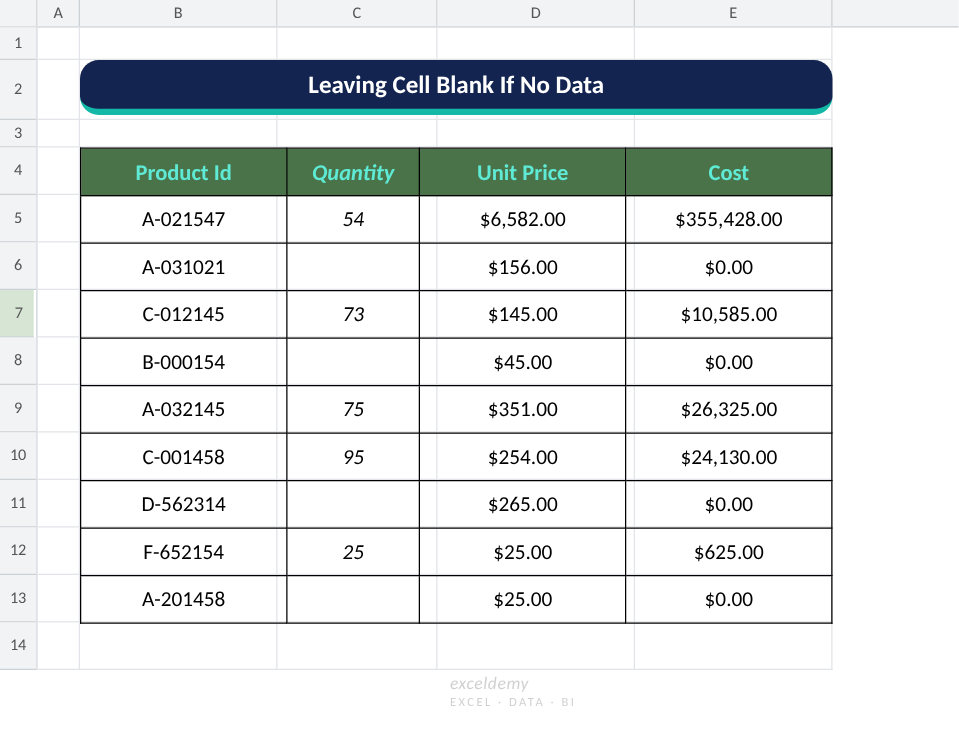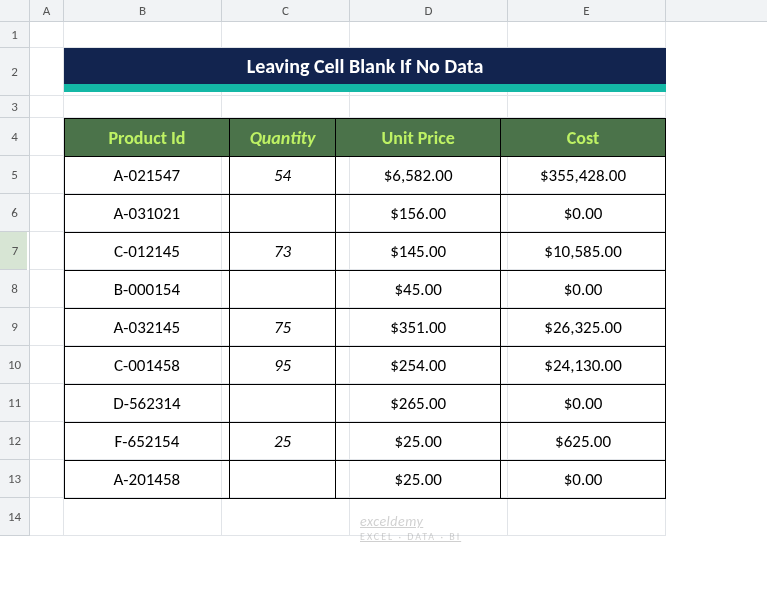--- a/index.html
+++ b/index.html
@@ -81,58 +81,58 @@
   top: 26px;
   width: 602px;
   height: 44px;
   background: #12244f;
   color: #fff;
   font-size: 20px;
   font-weight: 700;
   display: flex;
   align-items: center;
   justify-content: center;
-  border-bottom: 8px solid #14b8a6;
+  border-bottom: 5px solid #14b8a6;
+  border-radius: 15px;
 }
 
 .data-table {
   position: absolute;
   left: 34px;
   top: 96px; 
   width: 602px;
   border-collapse: collapse;
 }
 .data-table th, .data-table td {
   border: 1.5px solid #000;
   height: 38px;
   text-align: center;
   font-size: 17px;
   padding: 0 10px;
 }
 .data-table th {
   background: #4b734a;
-  color: #bef264;
+  color: #5eead4;
   font-weight: 700;
   font-size: 18px;
 }
 .data-table .colB { width: 158px; }
 .data-table .colC { width: 102px; font-style: italic; }
 .data-table .colD { width: 158px; }
 .data-table .colE { width: 158px; }
 
 .watermark {
   position: absolute;
   left: 330px;
-  top: 491px;
+  top: 516px;
   font-size: 14px;
   color: rgba(120,120,120,0.35);
   font-style: italic;
   pointer-events: none;
   letter-spacing: 0.5px;
-  text-decoration: underline;
 }
 .watermark small { display: block; font-size: 10px; letter-spacing: 2px; font-style: normal; }
 </style>
 </head>
 <body>
 
 <div class="sheet">
 
   <div class="col-headers">
     <div class="corner"></div>

